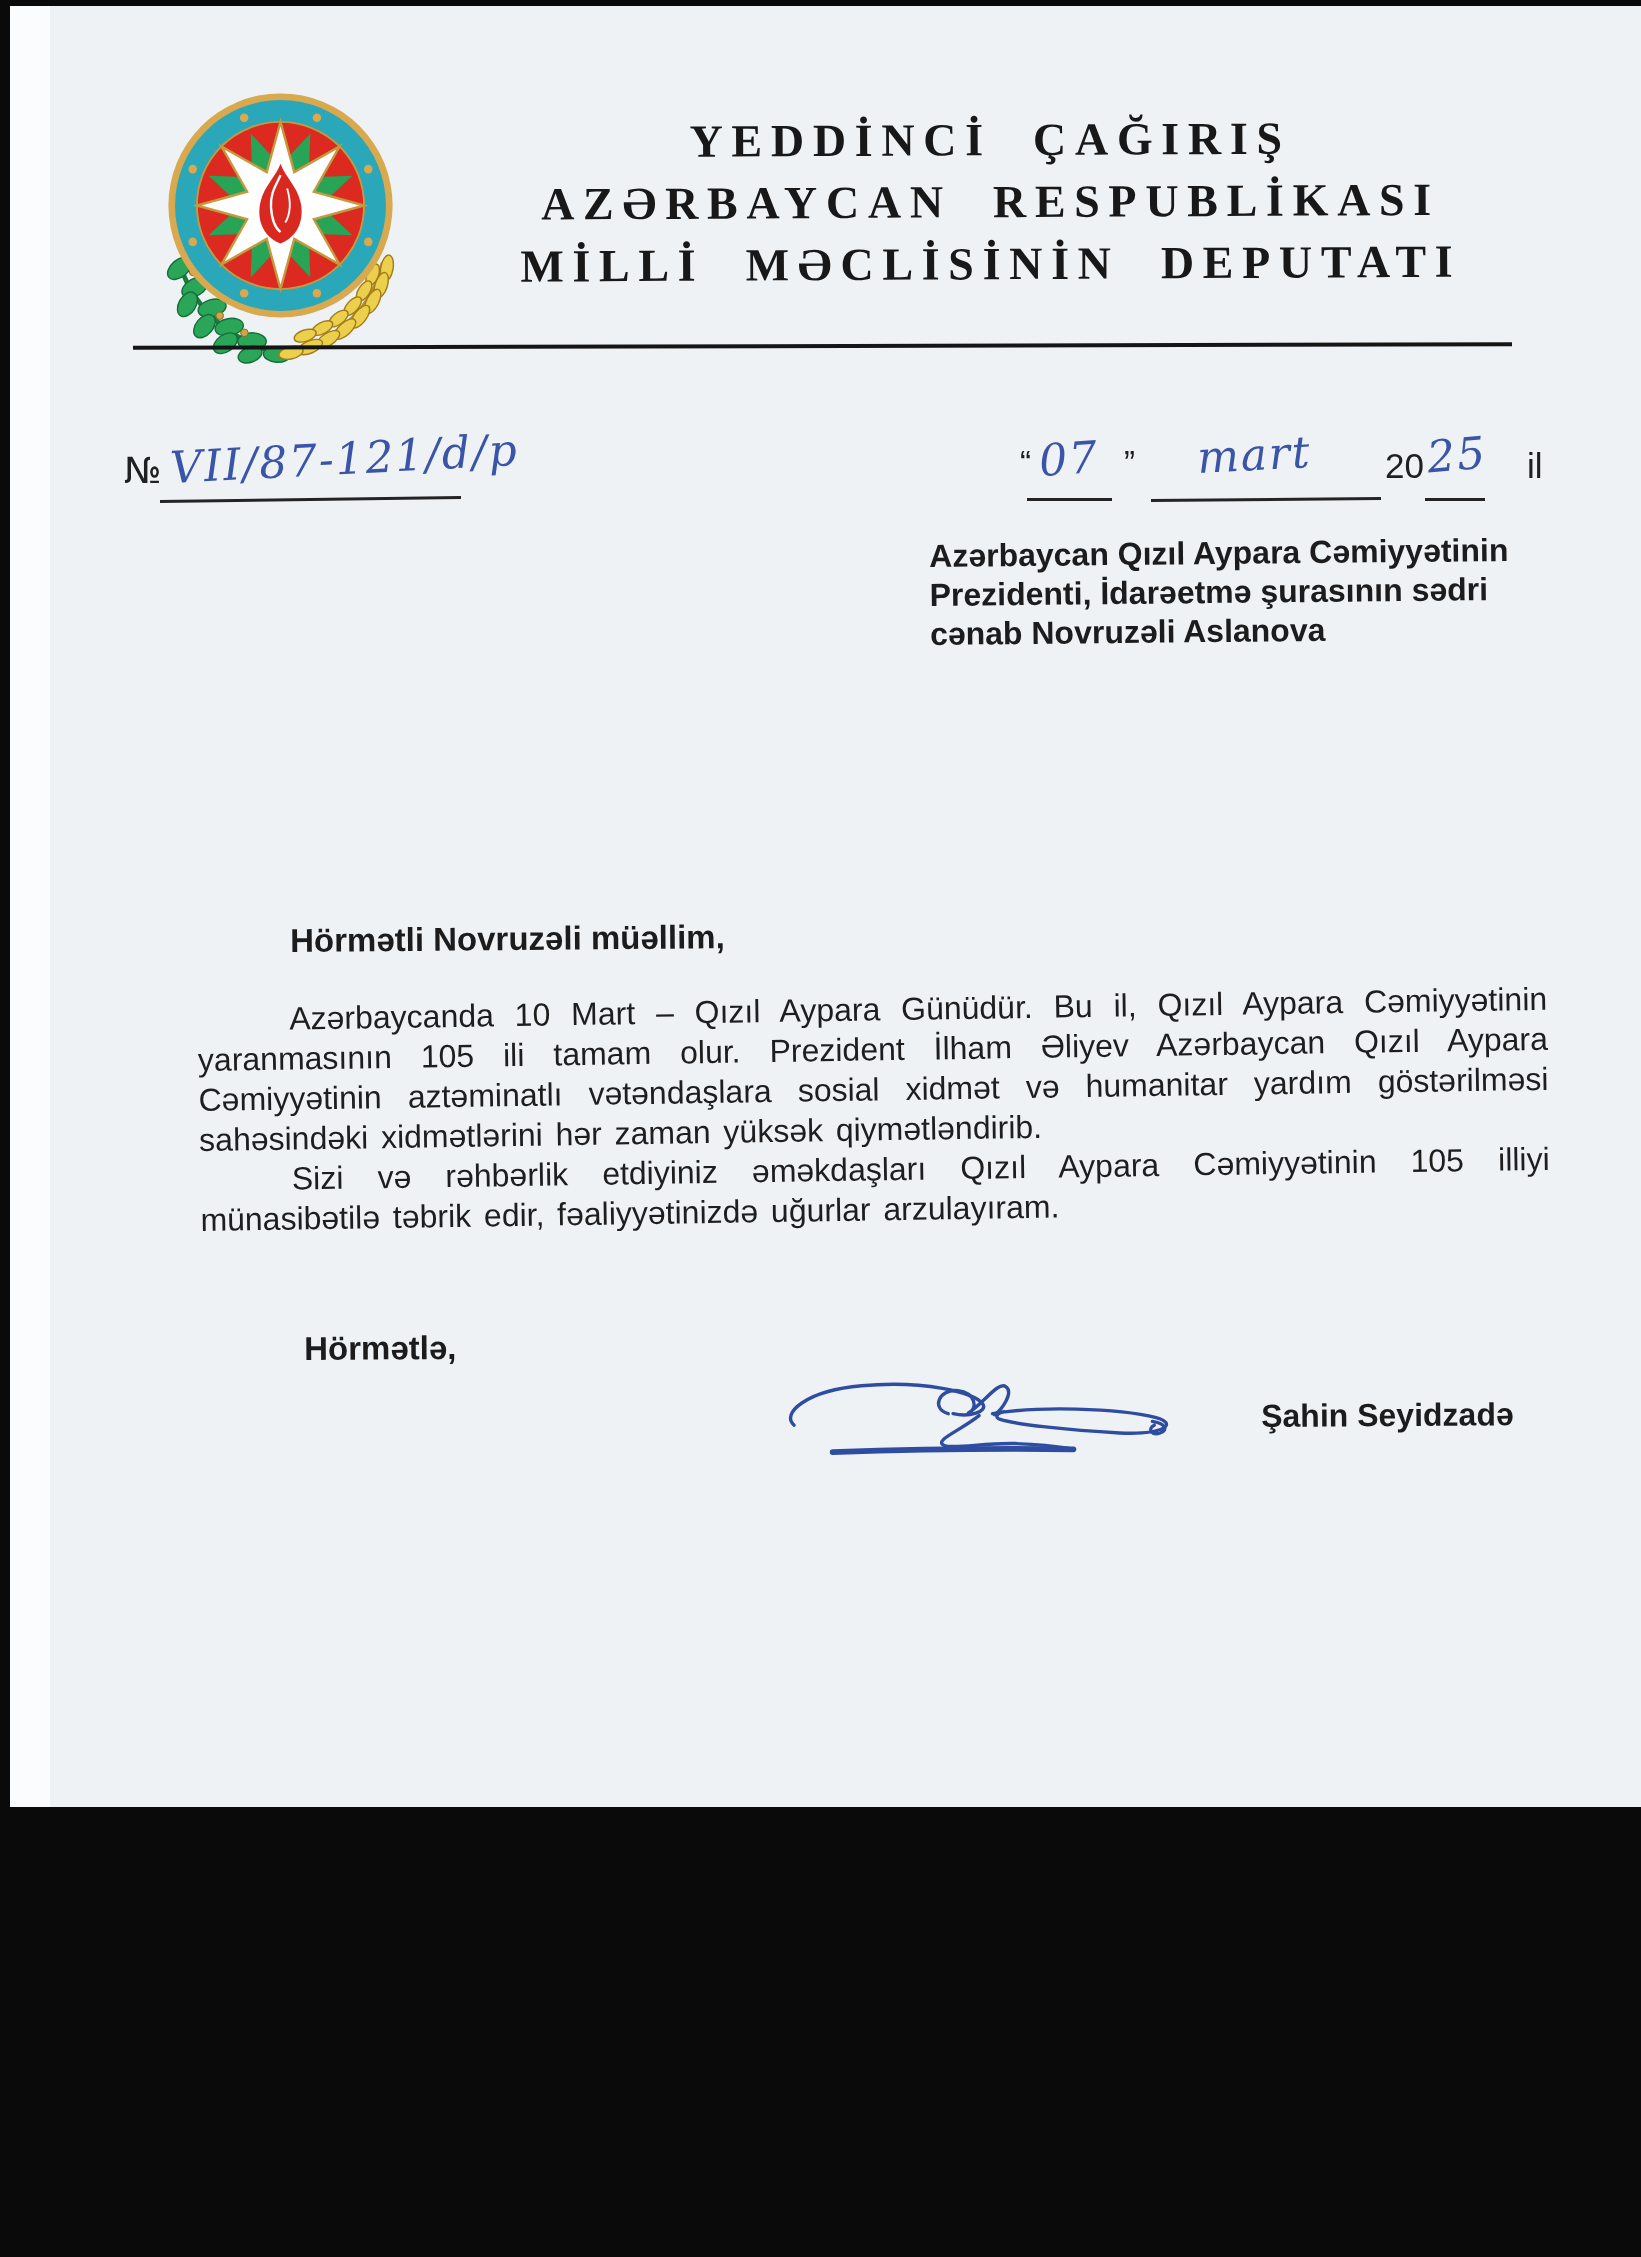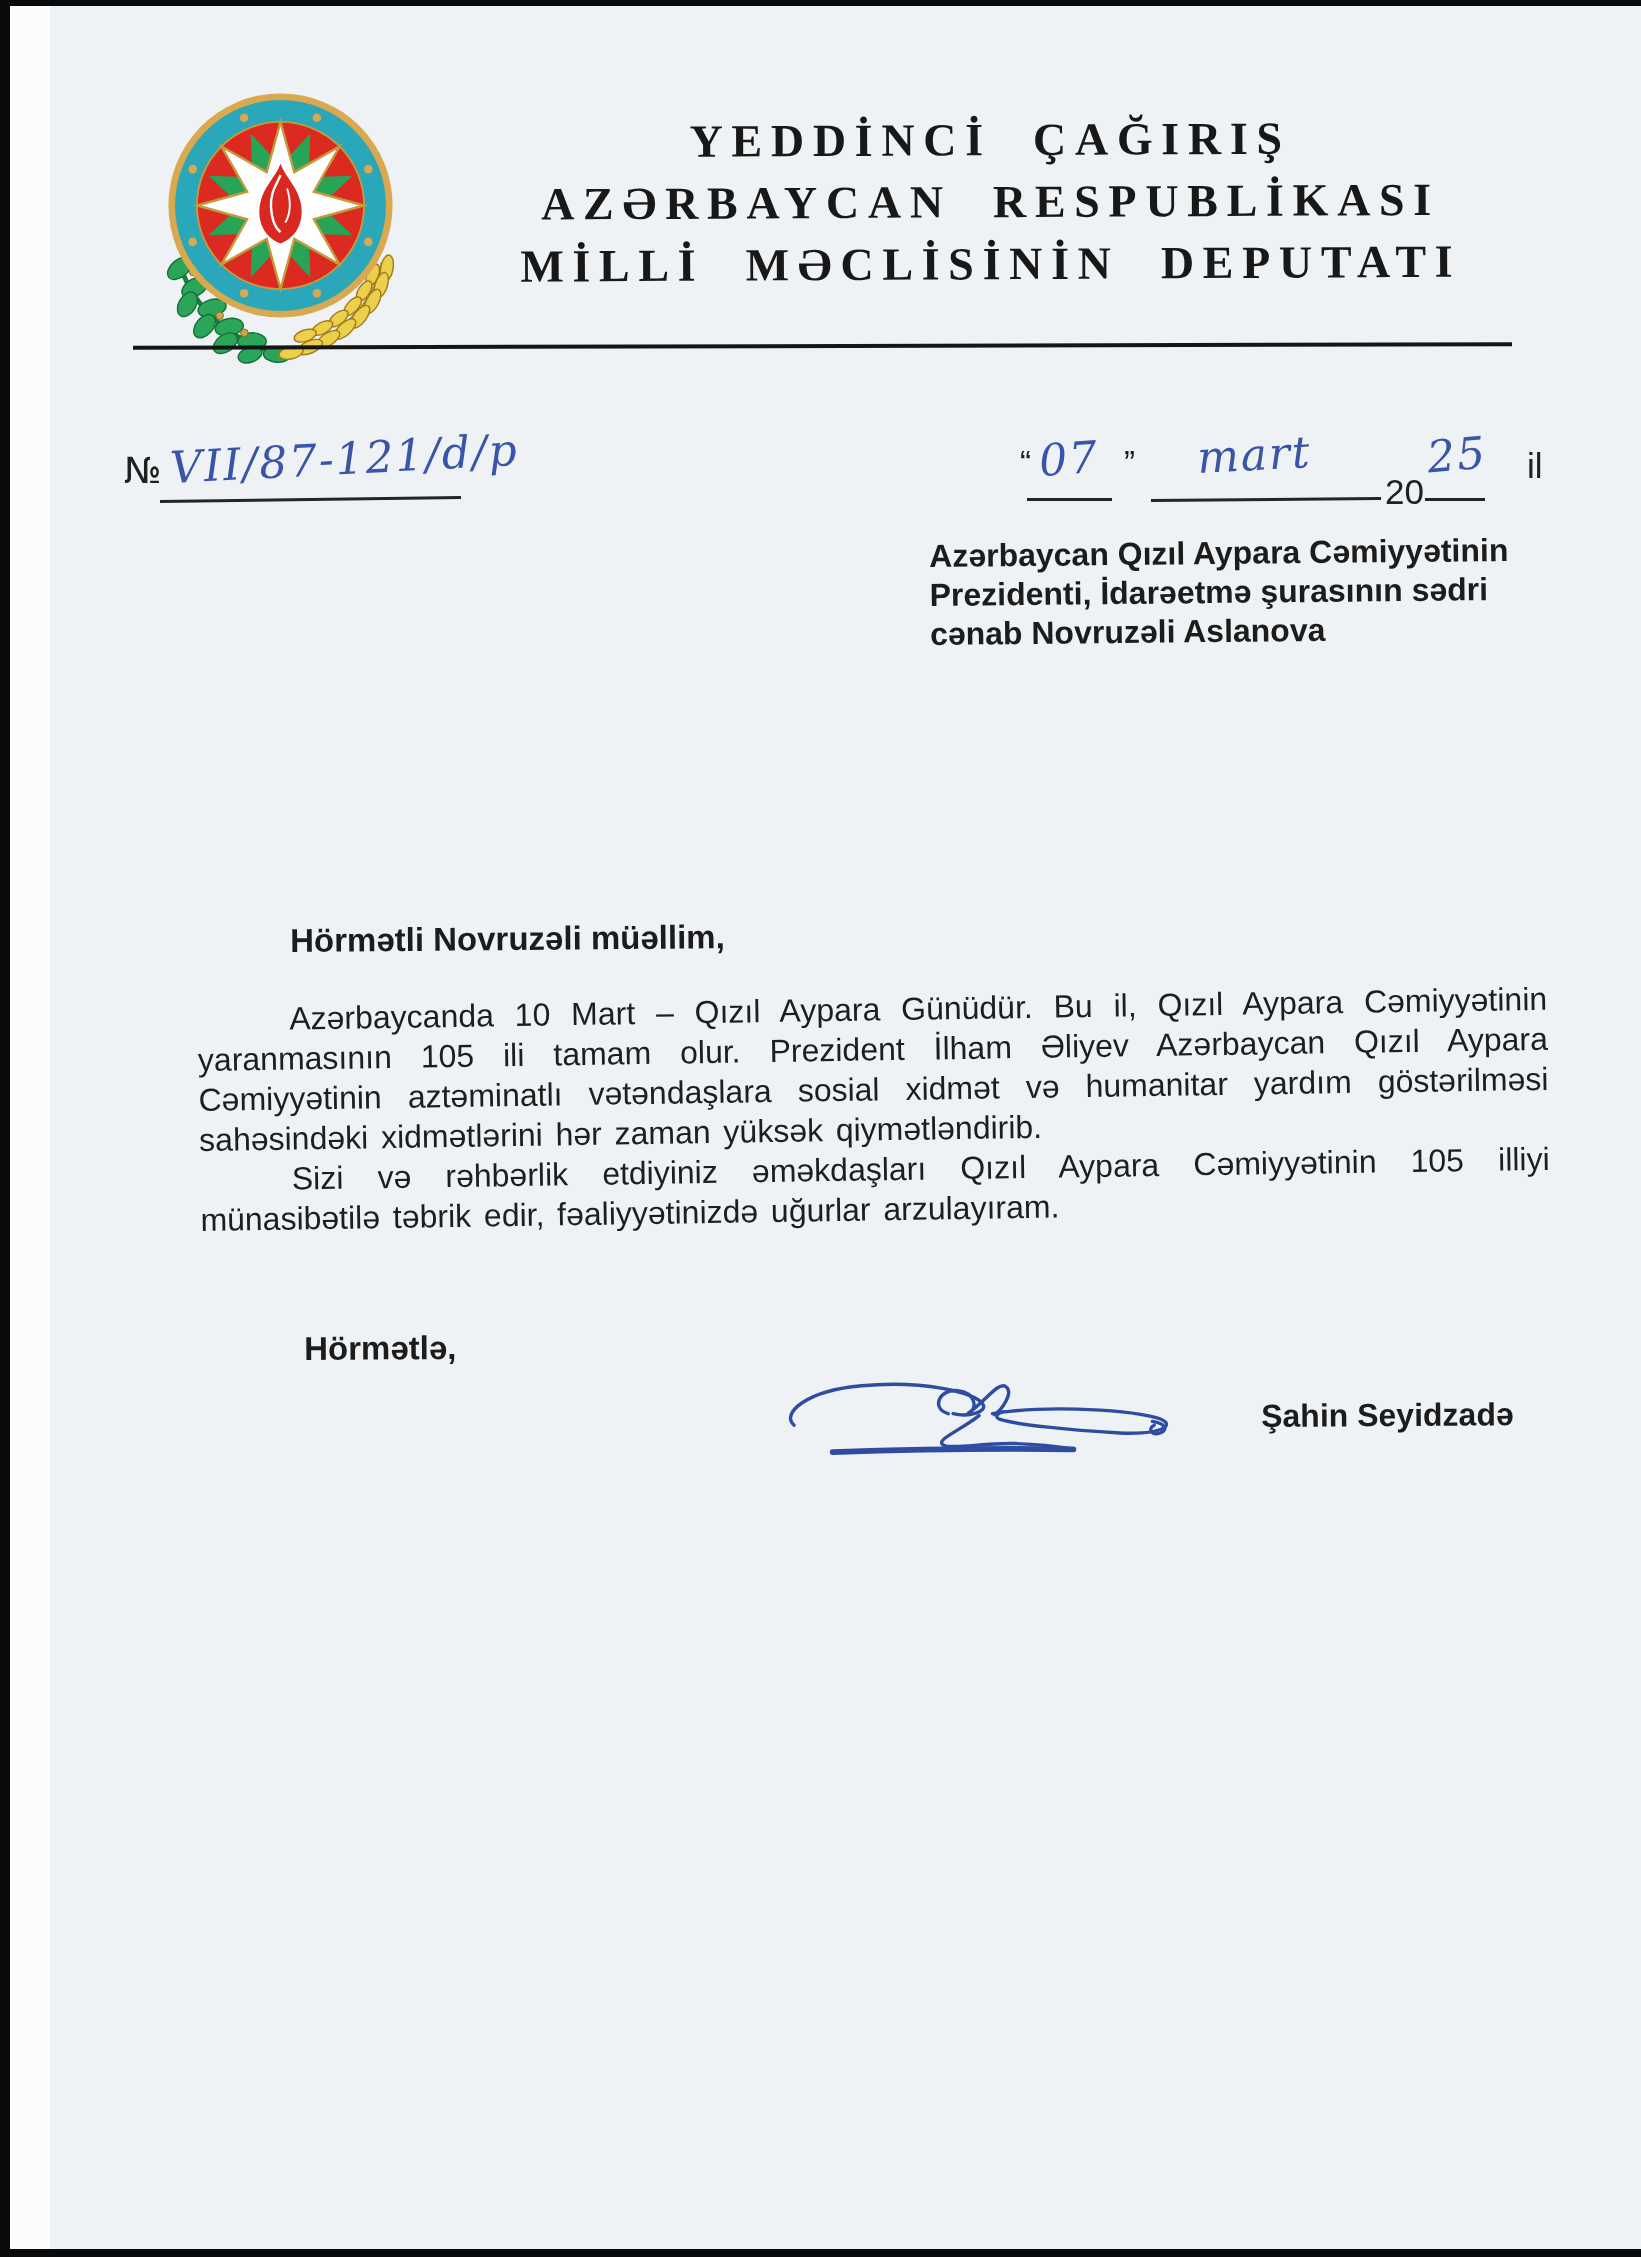--- a/index.html
+++ b/index.html
@@ -1,17 +1,17 @@
 <!DOCTYPE html>
 <html><head>
 <meta charset="utf-8">
 <style>
   html,body{margin:0;padding:0;background:#0a0a0a;}
   .scan{
-    position:relative;width:1641px;height:2249px;background:#0a0a0a;
+    position:relative;width:1641px;height:1807px;background:#0a0a0a;
     overflow:hidden;font-family:"Liberation Sans",sans-serif;
   }
   .white-gutter{position:absolute;left:9.7px;top:5.8px;width:46px;height:2244px;background:#fbfcfd;}
   .paper{position:absolute;left:50px;top:5.8px;width:1591px;height:2244px;background:#eef2f5;}
 
   .hdr-block{
     position:absolute;left:454px;top:112px;width:1072px;text-align:center;
     font-family:"Liberation Serif",serif;font-weight:bold;font-size:46px;
     line-height:62px;letter-spacing:8.7px;word-spacing:21px;color:#181818;
     transform:rotate(-0.3deg);transform-origin:left top;
@@ -134,21 +134,21 @@
   <div class="abs printed" style="left:124px;top:450px;font-size:36px;font-family:'DejaVu Sans',sans-serif;">№</div>
   <div class="uline" style="left:160px;top:498px;width:301px;transform:rotate(-0.8deg);"></div>
   <div class="abs hw" style="left:170px;top:433px;transform:rotate(-3deg);">VII/87-121/d/p</div>
 
   <div class="abs printed" style="left:1020px;top:444px;font-size:33px;">“</div>
   <div class="uline" style="left:1027px;top:498px;width:85px;"></div>
   <div class="abs hw" style="left:1039px;top:433px;transform:rotate(-4deg);">07</div>
   <div class="abs printed" style="left:1124px;top:444px;font-size:33px;">”</div>
   <div class="uline" style="left:1151px;top:498px;width:230px;transform:rotate(-0.5deg);"></div>
   <div class="abs hw" style="left:1197px;top:429px;transform:rotate(-3deg);">mart</div>
-  <div class="abs printed" style="left:1385px;top:472px;font-size:35px;">20</div>
+  <div class="abs printed" style="left:1385px;top:446px;font-size:35px;">20</div>
   <div class="uline" style="left:1425px;top:498px;width:60px;"></div>
   <div class="abs hw" style="left:1427px;top:429px;transform:rotate(-5deg);">25</div>
   <div class="abs printed" style="left:1527px;top:446px;font-size:35px;text-align:right;">il</div>
 
   <div class="addr">
     <div>Azərbaycan Qızıl Aypara Cəmiyyətinin</div>
     <div>Prezidenti, İdarəetmə şurasının sədri</div>
     <div>cənab Novruzəli Aslanova</div>
   </div>
 

